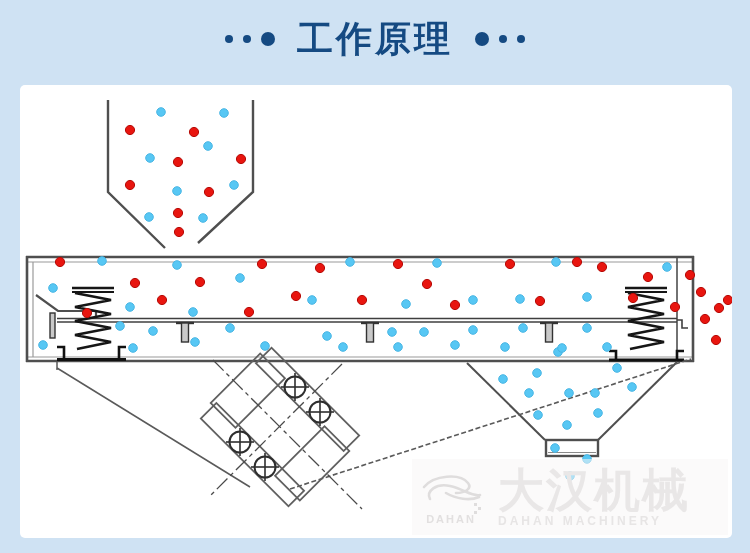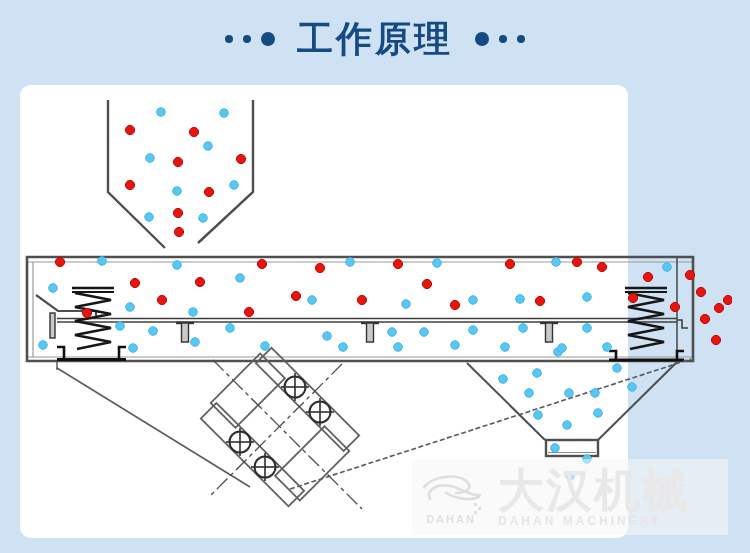--- a/index.html
+++ b/index.html
@@ -13,22 +13,22 @@
     display:flex;align-items:center;justify-content:center;gap:10px;
   }
   .t-dot{border-radius:50%;background:#154a82;display:inline-block;}
   .t-dot.small{width:8px;height:8px;}
   .t-dot.big{width:14px;height:14px;}
   .page-title{
     font-size:36px;font-weight:bold;color:#154a82;margin:0 12px;
     letter-spacing:3px;line-height:1;
   }
   .card{
-    position:absolute;left:20px;top:85px;width:608px;height:453px;
-    background:#ffffff;border-radius:11px;
+    position:absolute;left:20px;top:85px;width:712px;height:453px;
+    background:#ffffff;border-radius:5px;
   }
   .diagram-svg{position:absolute;left:0;top:0;width:712px;height:453px;}
   .watermark{
     position:absolute;left:392px;top:374px;width:316px;height:76px;
     display:flex;align-items:center;gap:8px;
     background:rgba(247,245,245,0.55);
     pointer-events:none;
   }
   .wm-logo-col{display:flex;flex-direction:column;align-items:center;width:78px;}
   .wm-logo-sub{font-size:11px;font-weight:bold;color:#e2e0e0;letter-spacing:2px;margin-top:-4px;}

